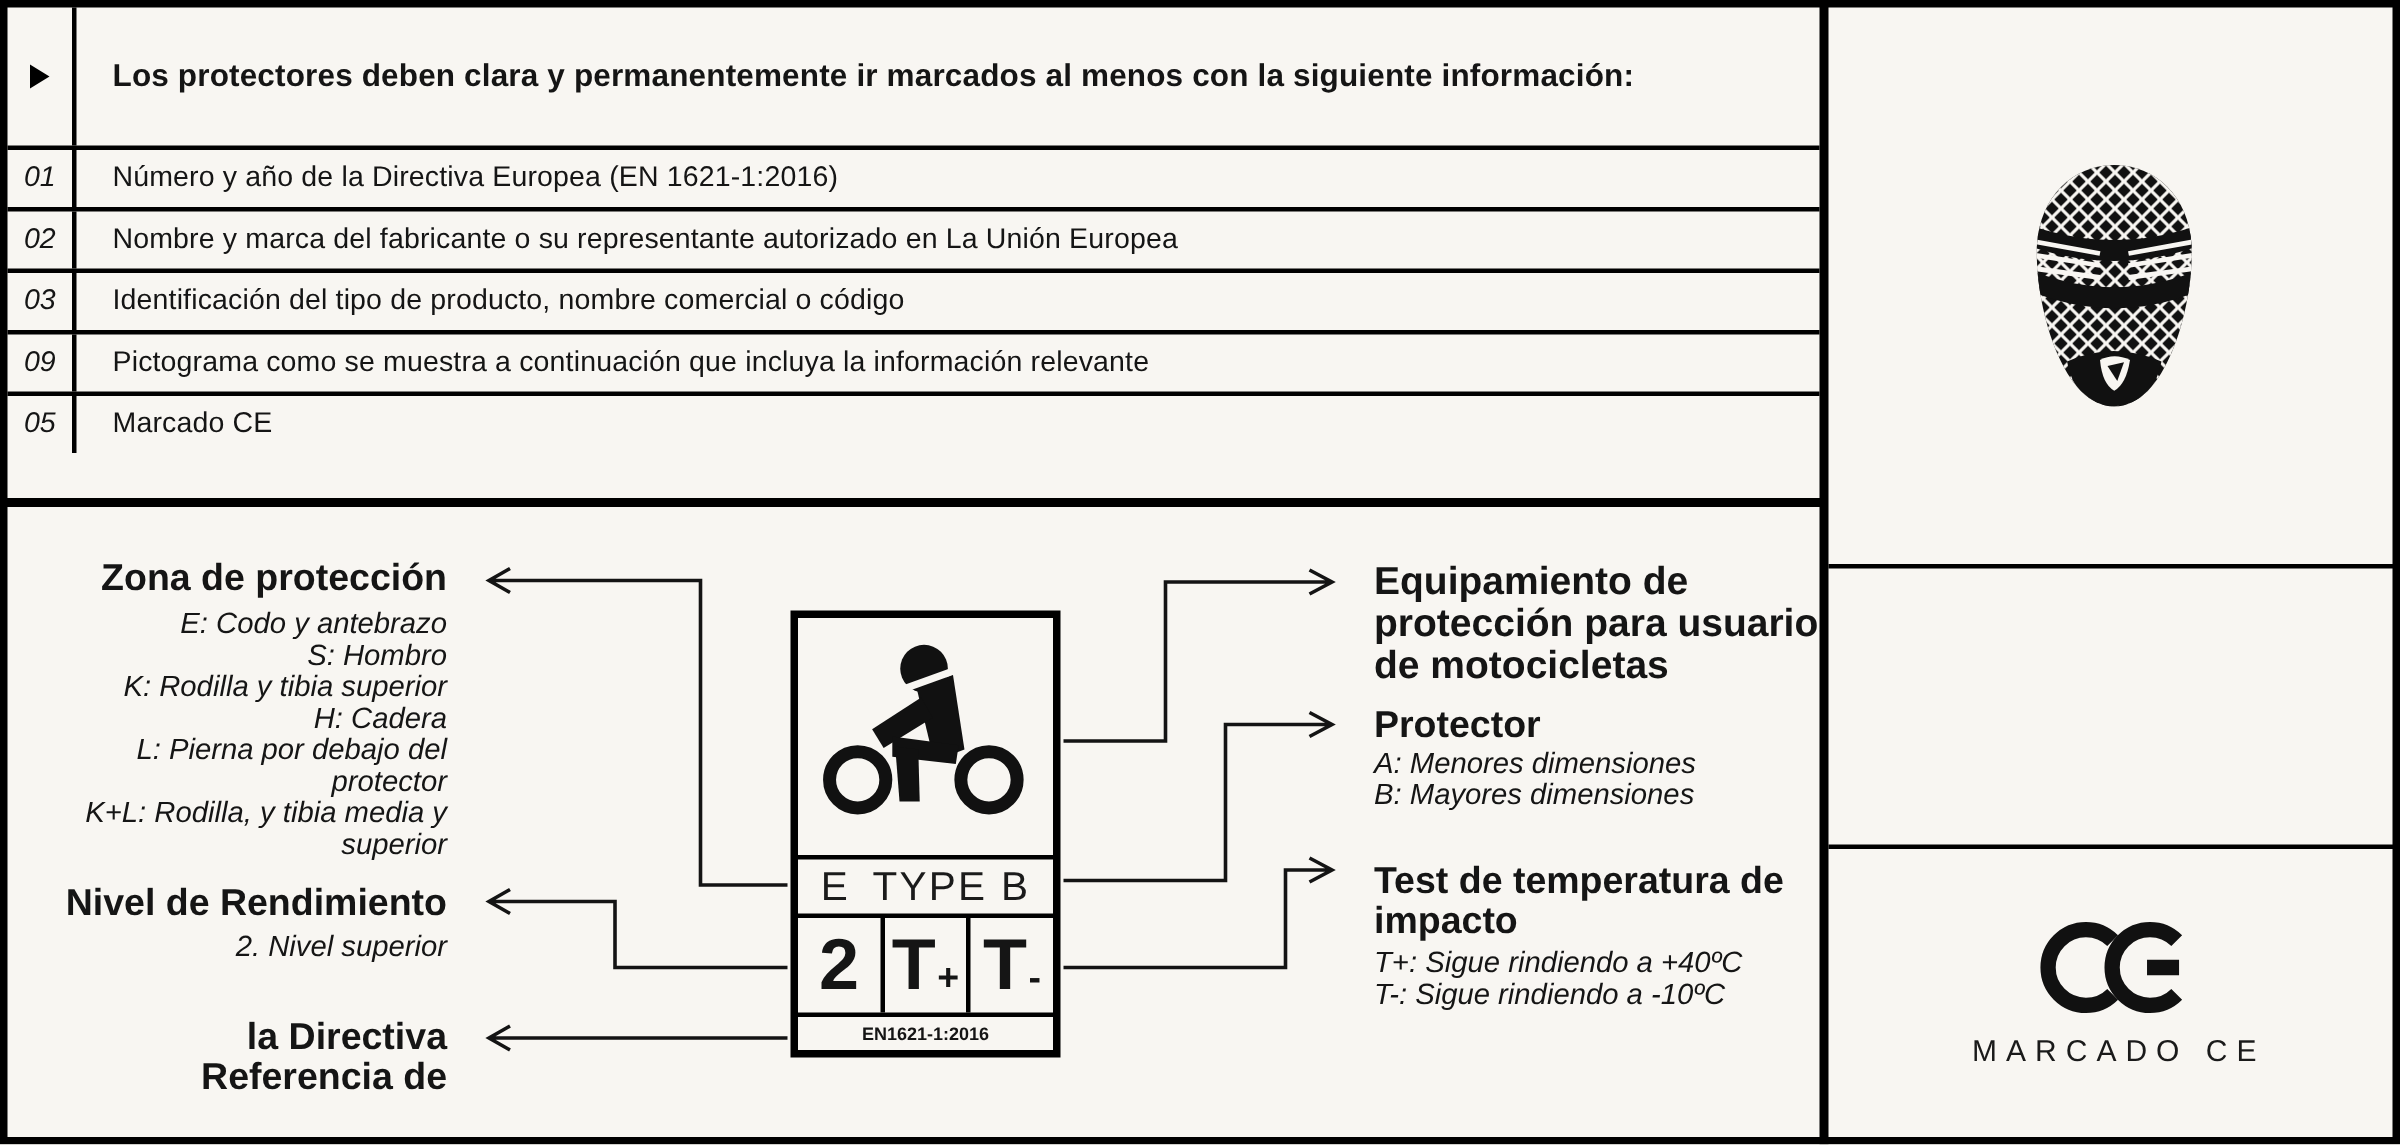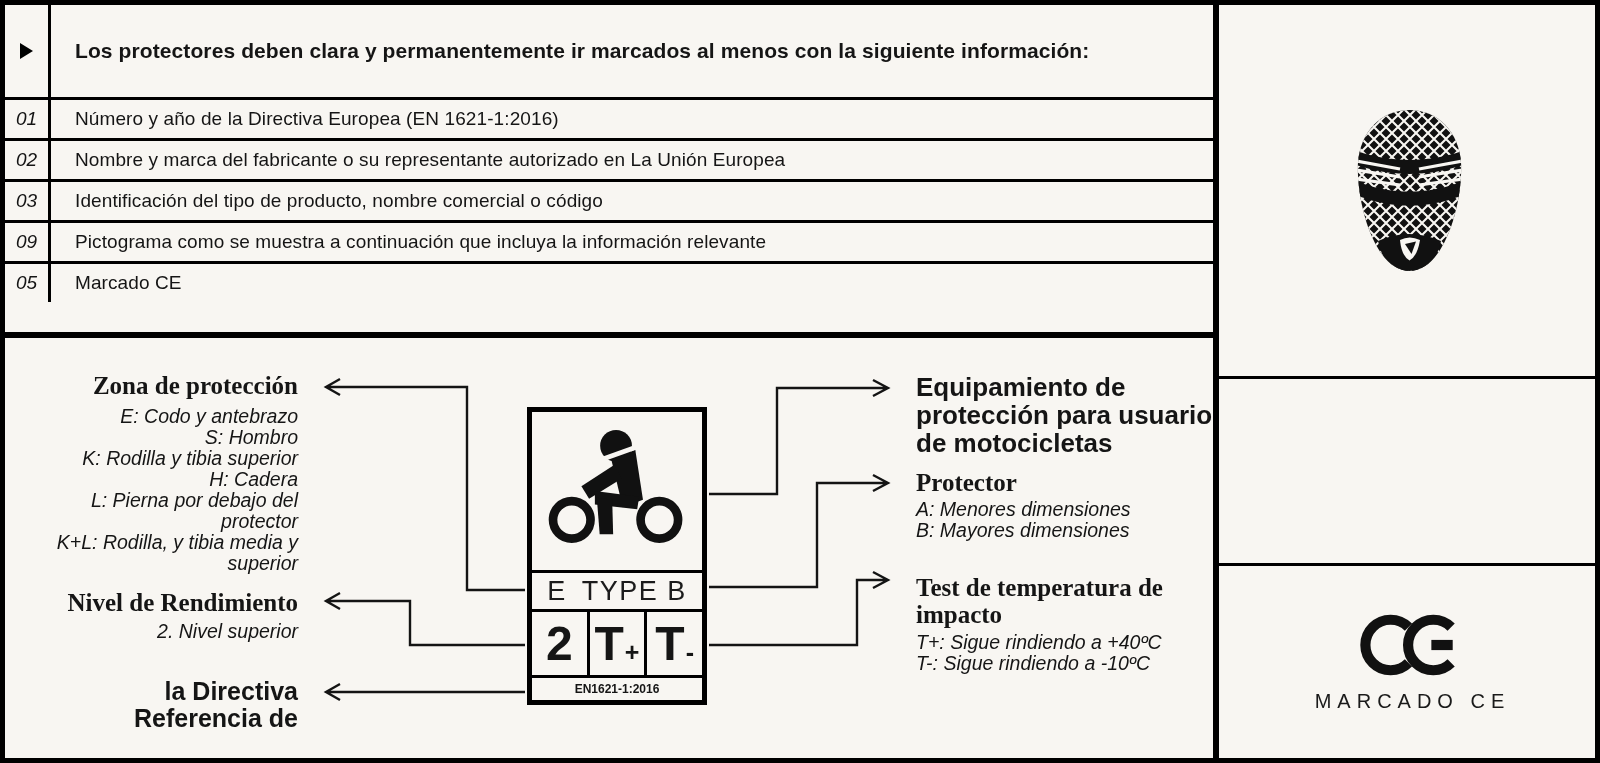--- a/index.html
+++ b/index.html
@@ -32,21 +32,21 @@
   .panel{ position:absolute; left:1213px; top:0; width:387px; height:763px;
           border-left:6px solid #000; padding-top:5px; }
   .panel-cell{ display:flex; align-items:center; justify-content:center; flex-direction:column; }
   .cell-pad{ height:374px; border-bottom:3px solid #000; }
   .cell-empty{ height:187px; border-bottom:3px solid #000; }
   .cell-ce{ height:192px; gap:12px; }
   .ce-caption{ font-size:20px; letter-spacing:6px; padding-left:6px; color:#1a1a1a; }
 
   
   .lbl{ position:absolute; }
-  .lbl-title{ font-weight:bold; font-size:25px; line-height:27px;font-family:Liberation Serif, serif; }
+  .lbl-title{ font-weight:bold; font-size:25px; line-height:27px; }
   .lbl-item{ font-style:italic; font-size:19.5px; line-height:21px; }
   .left-col{ left:43px; width:255px; text-align:right; }
   .zona{ top:372px; }
   .zona .items{ margin-top:7px; }
   .nivel{ top:589px; }
   .nivel .items{ margin-top:5px; }
   .directiva{ top:678px; font-weight:bold; font-size:25px; line-height:27px; }
   .right-col{ left:916px; width:300px; text-align:left; }
   .equip{ top:373px; font-weight:bold; font-size:26px; line-height:28px; white-space:nowrap; overflow:hidden; }
   .protector{ top:470px; }

